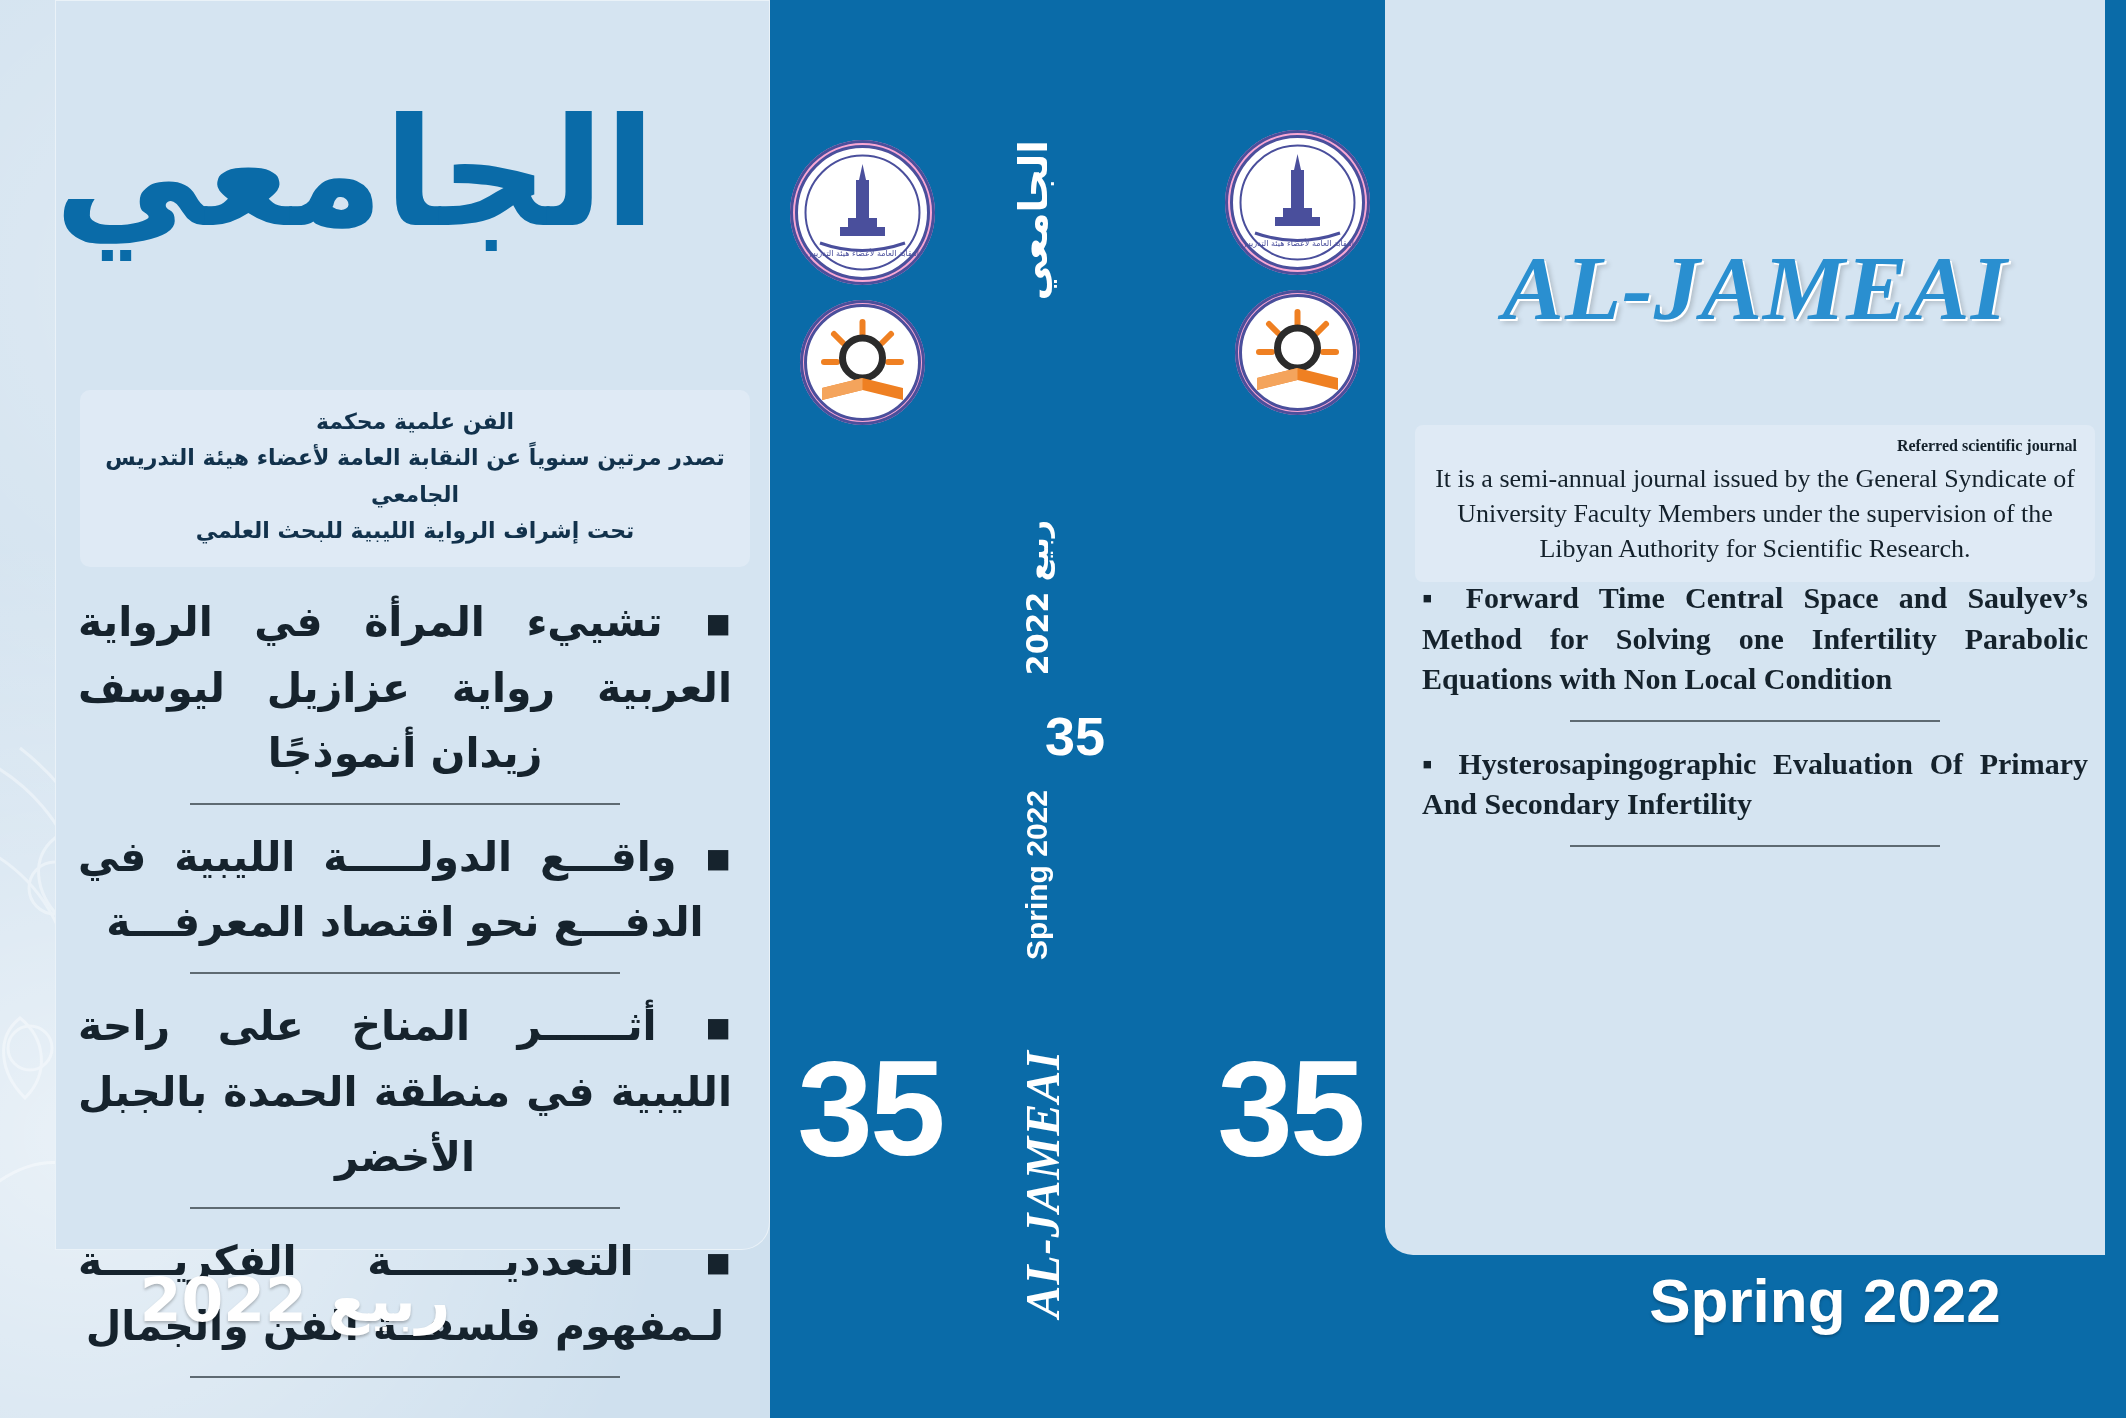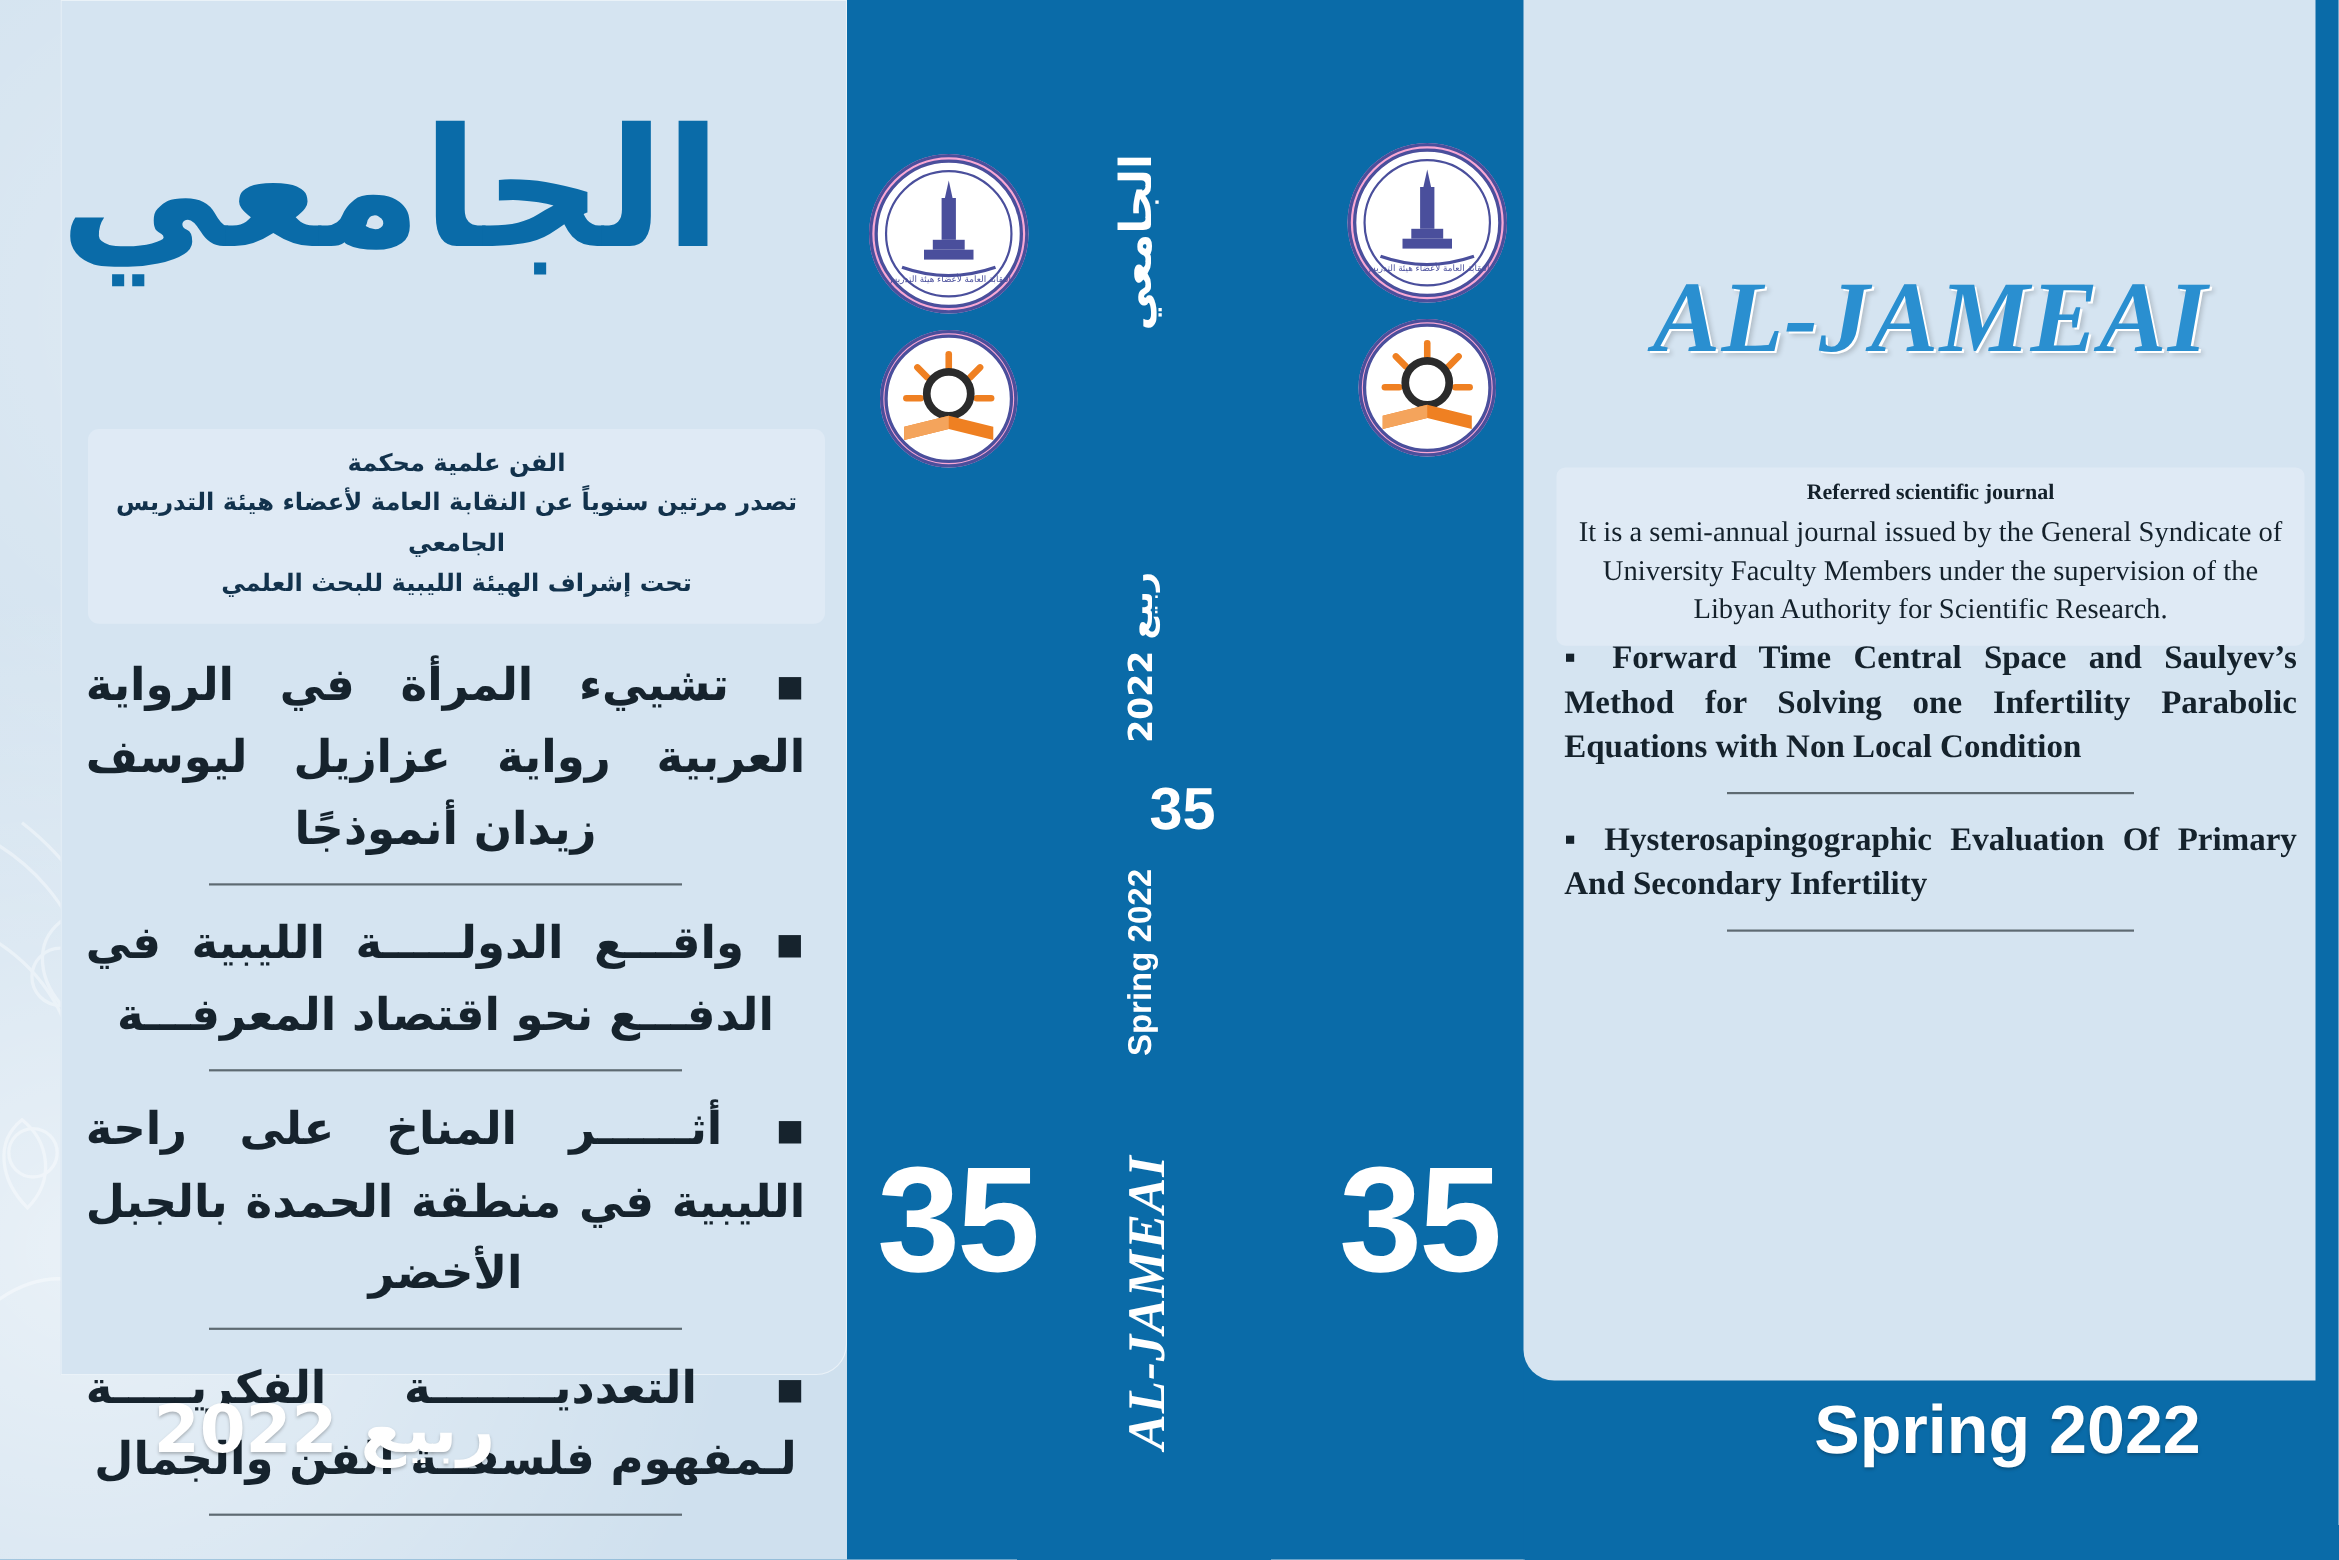--- a/index.html
+++ b/index.html
@@ -333,21 +333,21 @@
       </g>
     </svg>
 
     <div class="back-panel"></div>
 
     <div class="arabic-title">الجامعي</div>
 
     <div class="arabic-subbox">
       <div>الفن علمية محكمة</div>
       <div>تصدر مرتين سنوياً عن النقابة العامة لأعضاء هيئة التدريس الجامعي</div>
-      <div>تحت إشراف الهيئة الليبية للبحث العلمي</div>
+      <div>تحت إشراف الرواية الليبية للبحث العلمي</div>
     </div>
 
     <div class="ar-articles">
       <div class="ar-article">
         <div class="txt">▪ تشييء المرأة في الرواية العربية رواية عزازيل ليوسف زيدان أنموذجًا</div>
         <div class="rule"></div>
       </div>
       <div class="ar-article">
         <div class="txt">▪ واقـــع الدولـــــة الليبية في الدفـــع نحو اقتصاد المعرفـــة</div>
         <div class="rule"></div>
@@ -433,21 +433,21 @@
 
   <div class="big-number left">35</div>
   <div class="big-number right">35</div>
 
   <div class="front-cover"></div>
   <div class="front-panel"></div>
 
   <div class="brand-wordmark">AL-JAMEAI</div>
 
   <div class="front-blurb">
-    <div style="font-weight:bold;font-size:20px;margin-bottom:4px;">Referred scientific journal</div>
+    <div style="font-weight:bold;font-size:16px;margin-bottom:4px;text-align:right;">Referred scientific journal</div>
     <div>It is a semi-annual journal  issued by the General Syndicate of University Faculty Members under the supervision of the Libyan Authority for Scientific Research.</div>
   </div>
 
   <div class="en-articles">
     <div class="en-article">
       <div class="txt">▪  Forward Time Central Space and Saulyev’s Method for Solving one Infertility Parabolic Equations with Non Local Condition</div>
       <div class="rule"></div>
     </div>
     <div class="en-article">
       <div class="txt">▪ Hysterosapingographic  Evaluation Of Primary And Secondary  Infertility</div>

